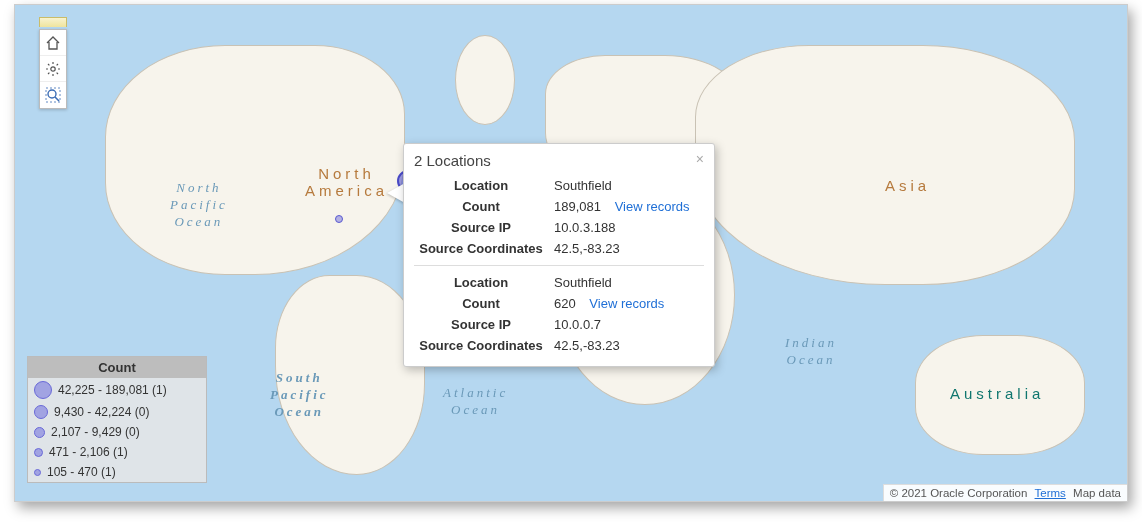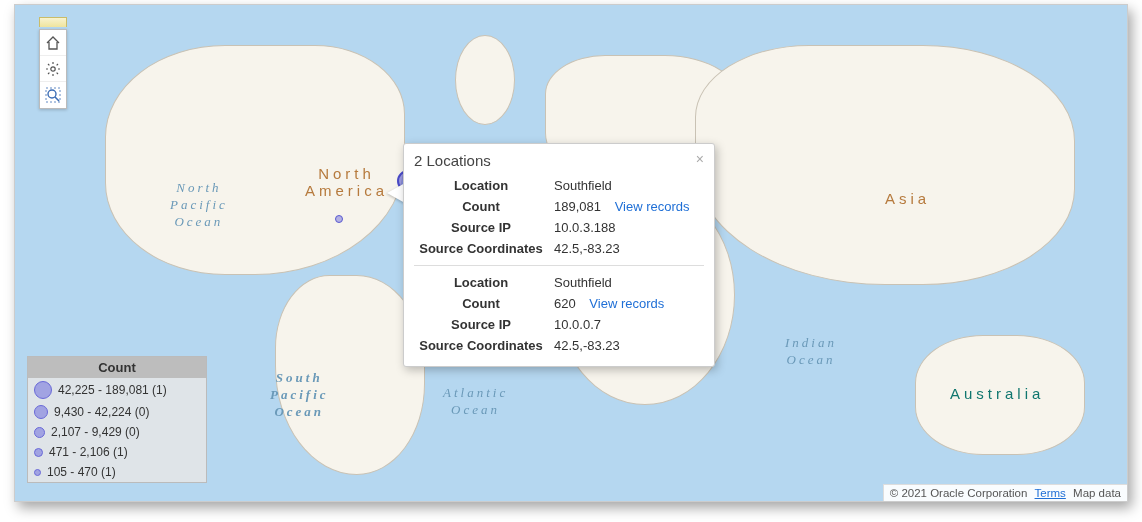--- a/index.html
+++ b/index.html
@@ -24,21 +24,21 @@
   .land { position: absolute; background: #f7f4ec; border: 1px solid #c9c2b4; }
   .na { top: 40px; left: 90px; width: 300px; height: 230px; border-radius: 40% 30% 50% 40%; }
   .sa { top: 270px; left: 260px; width: 150px; height: 200px; border-radius: 40% 50% 50% 60%; }
   .eu { top: 50px; left: 530px; width: 200px; height: 130px; border-radius: 30% 40% 50% 40%; }
   .af { top: 180px; left: 540px; width: 180px; height: 220px; border-radius: 40% 50% 50% 50%; }
   .as { top: 40px; left: 680px; width: 380px; height: 240px; border-radius: 30% 40% 40% 50%; }
   .au { top: 330px; left: 900px; width: 170px; height: 120px; border-radius: 40% 40% 40% 40%; }
   .extra { top: 30px; left: 440px; width: 60px; height: 90px; border-radius: 50%; background:#f7f4ec; border:1px solid #c9c2b4; }
   .map-label { position: absolute; font-family: Georgia, serif; font-style: italic; letter-spacing: 2px; color: #9c7f49; font-size: 15px; text-align:center; }
   .lbl-na { top: 160px; left: 290px; color:#b67a3d; font-style:normal; font-family:Arial; letter-spacing:4px; }
-  .lbl-asia { top: 185px; left: 870px; color:#b67a3d; font-style:normal; font-family:Arial; letter-spacing:4px; }
+  .lbl-asia { top: 172px; left: 870px; color:#b67a3d; font-style:normal; font-family:Arial; letter-spacing:4px; }
   .lbl-aus { top: 380px; left: 935px; color:#0f766e; font-style:normal; font-family:Arial; letter-spacing:4px; }
   .ocean-label { color:#6a99b8; font-style:italic; font-family:Georgia,serif; position:absolute; letter-spacing:3px; font-size:13px; line-height:1.3; text-align:center;}
   .oc-np { top: 175px; left: 155px; }
   .oc-sp { top: 365px; left: 255px; font-weight: bold; }
   .oc-at { top: 380px; left: 405px; margin-left: 23px; }
   .oc-io { top: 330px; left: 770px; }
 
   
   .toolbar {
     position: absolute; top: 24px; left: 24px;

